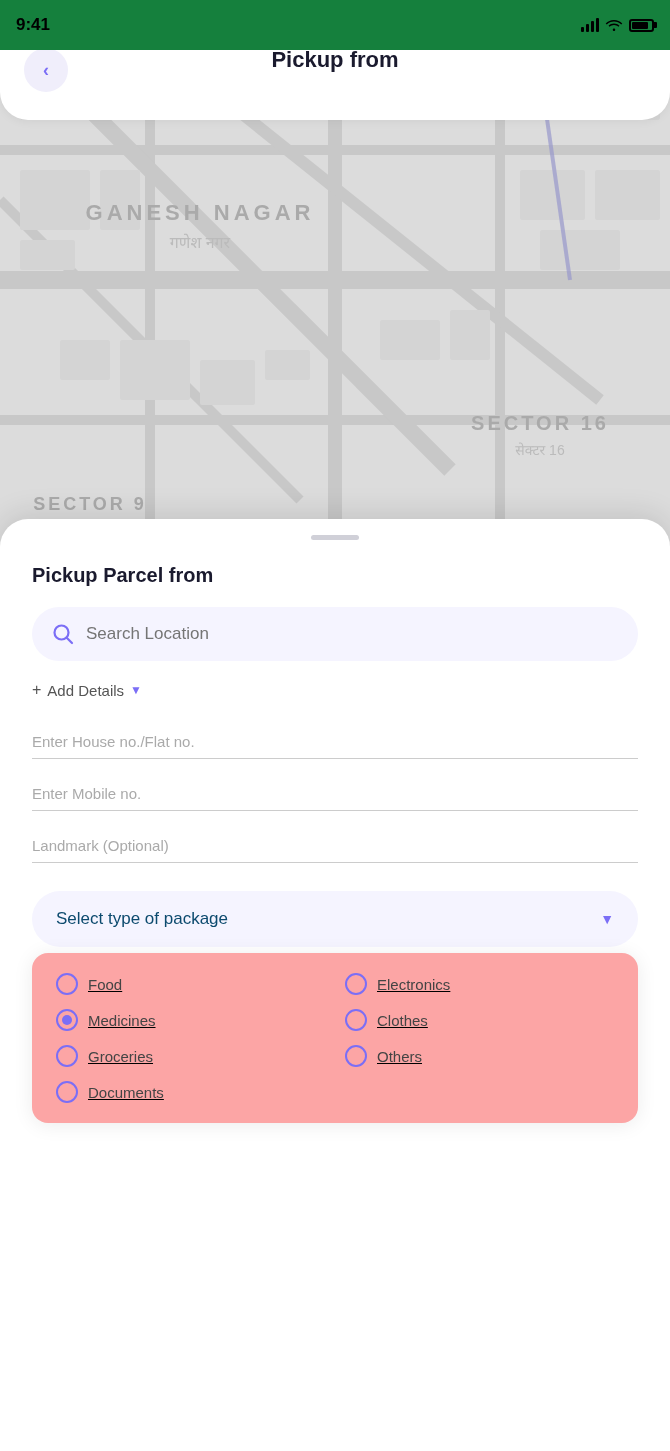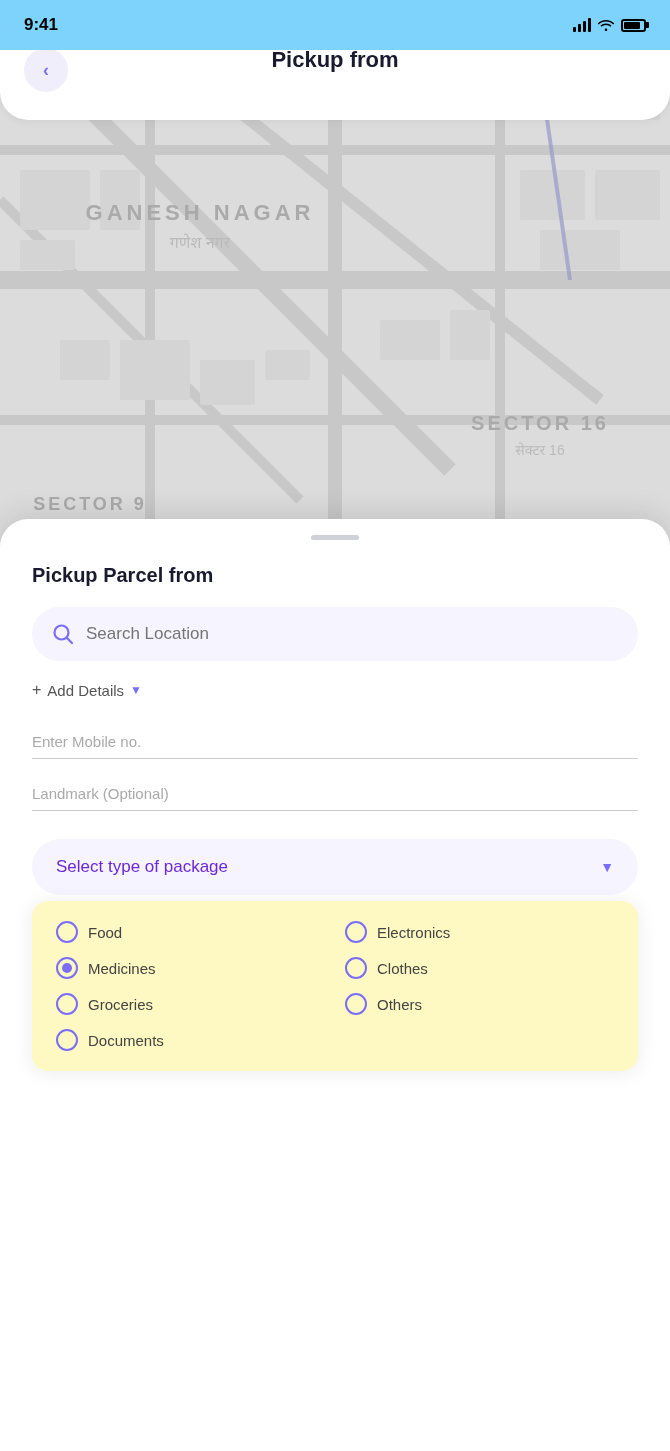--- a/index.html
+++ b/index.html
@@ -12,25 +12,25 @@
       font-family: -apple-system, BlinkMacSystemFont, 'SF Pro Display', 'Segoe UI', sans-serif;
       overflow: hidden;
       position: relative;
     }
 
     
     .status-bar {
       position: absolute;
       top: 0; left: 0; right: 0;
       height: 50px;
-      background: #7dd3fc;
+      background: #15803d;
       display: flex;
       align-items: center;
       justify-content: space-between;
-      padding: 0 24px;
+      padding: 0 16px;
       z-index: 100;
       gap: 12px;
     }
 
     .status-time {
       font-size: 17px;
       font-weight: 600;
       color: #000;
     }
 
@@ -211,36 +211,37 @@
       justify-content: space-between;
       background: #f5f4ff;
       border-radius: 50px;
       padding: 18px 24px;
       margin-bottom: 4px;
       cursor: pointer;
     }
 
     .package-selector-label {
       font-size: 17px;
-      color: #6d28d9;
+      color: #0c4a6e;
       font-weight: 500;
     }
 
     .package-dropdown-arrow {
       color: #7B6EF6;
       font-size: 14px;
     }
 
     
     .package-options {
-      background: #fef9c3;
+      background: #fca5a5;
       border-radius: 16px;
       padding: 20px 24px;
       box-shadow: 0 2px 20px rgba(0,0,0,0.08);
       margin-top: 6px;
+      text-decoration: underline;
     }
 
     .options-grid {
       display: grid;
       grid-template-columns: 1fr 1fr;
       gap: 14px 20px;
     }
 
     .option-item {
       display: flex;
@@ -426,20 +427,23 @@
     <input class="search-input-field" type="text" placeholder="Search Location" style="">
   </div>
 
   <div class="add-details-row">
     <span class="add-details-plus">+</span>
     <span class="add-details-label">Add Details</span>
     <span class="dropdown-arrow-small">▼</span>
   </div>
 
   <div class="text-field-wrap">
+    <input class="text-field" type="text" placeholder="Enter House no./Flat no." style="">
+  </div>
+  <div class="text-field-wrap">
     <input class="text-field" type="tel" placeholder="Enter Mobile no." style="">
   </div>
   <div class="text-field-wrap">
     <input class="text-field" type="text" placeholder="Landmark (Optional)" style="">
   </div>
 
   <div class="package-selector" style="margin-top: 16px;">
     <span class="package-selector-label">Select type of package</span>
     <span class="package-dropdown-arrow">▼</span>
   </div>

